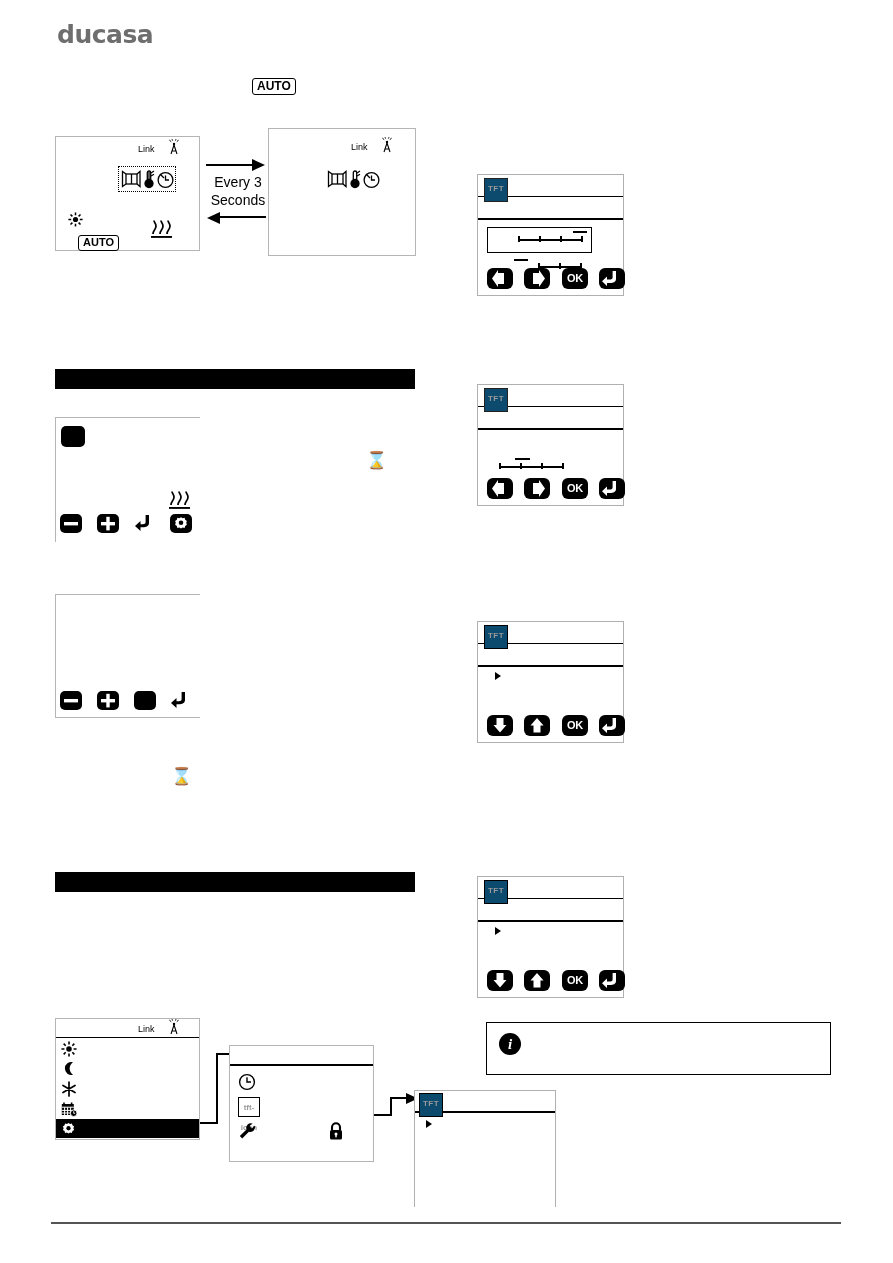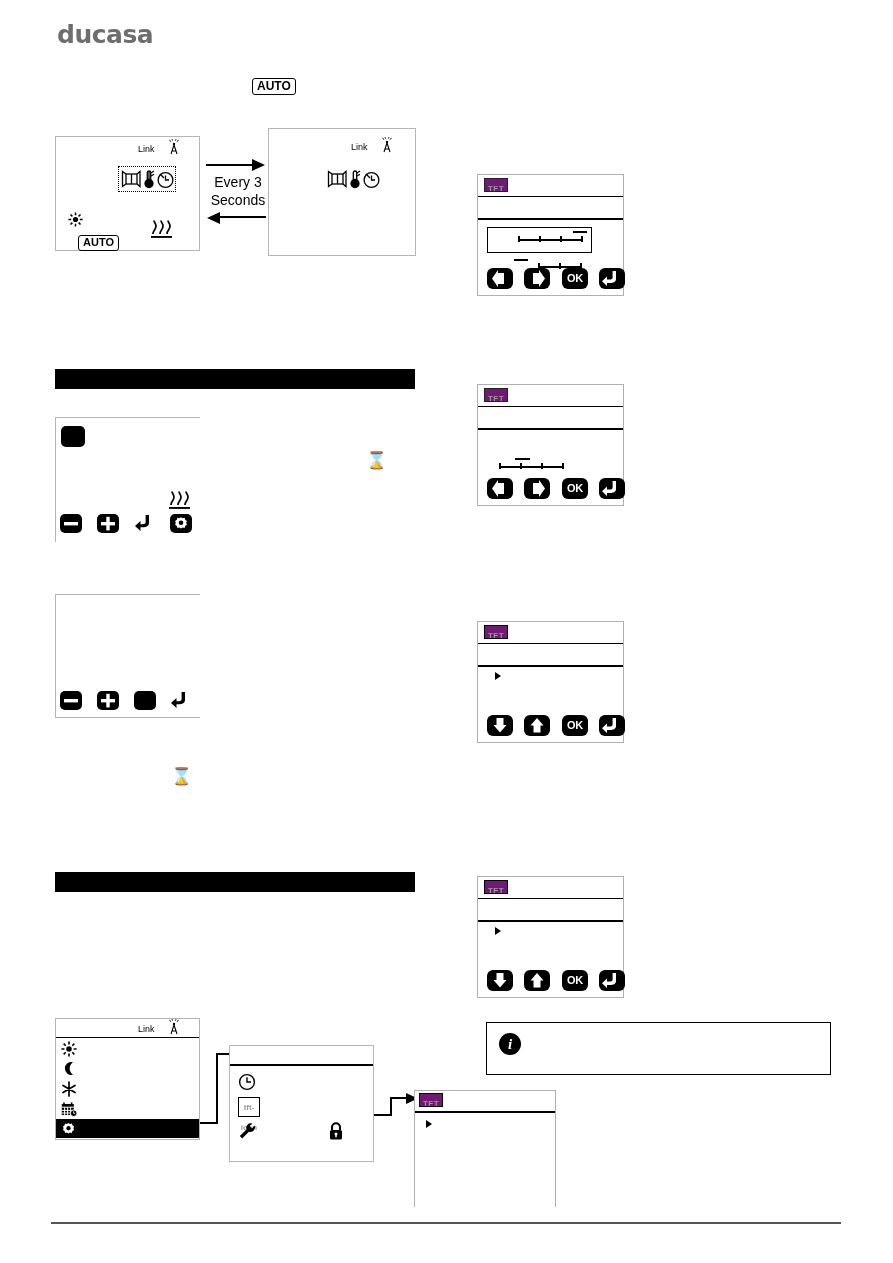--- a/index.html
+++ b/index.html
@@ -65,23 +65,23 @@
     left: 0; right: 0; top: 22px;
     height: 23px;
     border-bottom: 2.2px solid #000;
     box-sizing: border-box;
   }
 
   
   .tft-logo {
     position: absolute;
     left: 6px; top: 3px;
-    width: 24px; height: 14px;
+    width: 24px; height: 24px;
     border: 1.4px solid #222;
-    background: #701a75;
+    background: #0c4a6e;
     font-size: 8px;
     font-weight: bold;
     color: #9a9a9a;
     letter-spacing: 0.5px;
     text-align: center;
     line-height: 19px;
     box-sizing: border-box;
     font-family: "Liberation Sans", sans-serif;
   }
   .tft-logo.plain {

